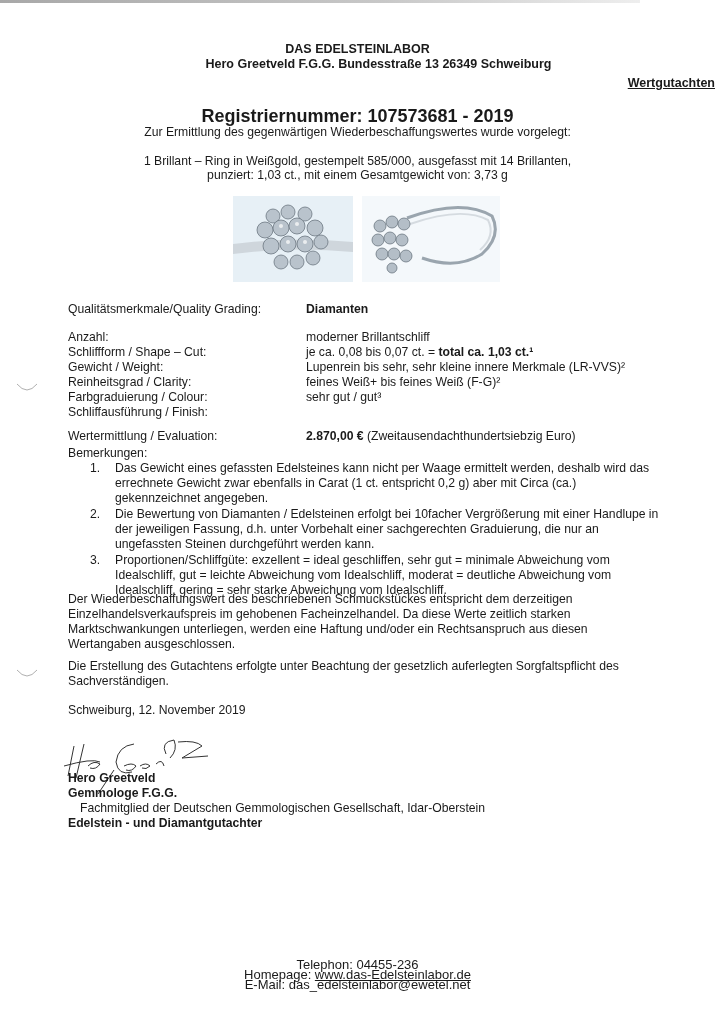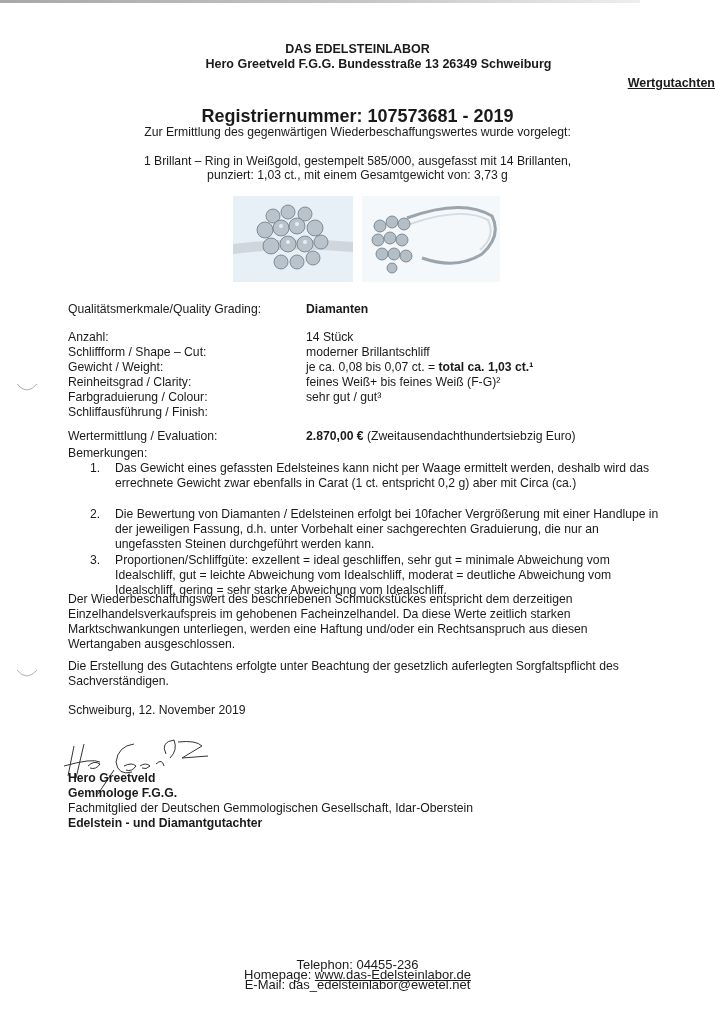--- a/index.html
+++ b/index.html
@@ -94,37 +94,38 @@
 
 <div class="abs line" style="left:68px;top:330px;">
   <div>Anzahl:</div>
   <div>Schliffform / Shape – Cut:</div>
   <div>Gewicht / Weight:</div>
   <div>Reinheitsgrad / Clarity:</div>
   <div>Farbgraduierung / Colour:</div>
   <div>Schliffausführung / Finish:</div>
 </div>
 <div class="abs line" style="left:306px;top:330px;">
-  <div>14 Stück</div>
   <div>moderner Brillantschliff</div>
   <div><span>je ca. 0,08 bis 0,07 ct. = </span><span class="bold">total ca. 1,03 ct.¹</span></div>
+  <div>Lupenrein bis sehr, sehr kleine innere Merkmale (LR-VVS)²</div>
   <div>feines Weiß+ bis feines Weiß (F-G)²</div>
   <div>sehr gut / gut³</div>
 </div>
 
 <div class="abs" style="left:68px;top:429px;">Wertermittlung / Evaluation:</div>
 <div class="abs" style="left:306px;top:429px;"><span class="bold">2.870,00 €</span><span> (Zweitausendachthundertsiebzig Euro)</span></div>
 
 <div class="abs" style="left:68px;top:446px;">Bemerkungen:</div>
 
 <div class="note" style="top:461px;">
   <span class="num">1.</span>
   <div class="txt">
     <div>Das Gewicht eines gefassten Edelsteines kann nicht per Waage ermittelt werden, deshalb wird das</div>
     <div>errechnete Gewicht zwar ebenfalls in Carat (1 ct. entspricht 0,2 g) aber mit Circa (ca.)</div>
+    <div>gekennzeichnet angegeben.</div>
   </div>
 </div>
 <div class="note" style="top:507px;">
   <span class="num">2.</span>
   <div class="txt">
     <div>Die Bewertung von Diamanten / Edelsteinen erfolgt bei 10facher Vergrößerung mit einer Handlupe in</div>
     <div>der jeweiligen Fassung, d.h. unter Vorbehalt einer sachgerechten Graduierung, die nur an</div>
     <div>ungefassten Steinen durchgeführt werden kann.</div>
   </div>
 </div>
@@ -162,21 +163,21 @@
     <path d="M78 30 Q84 26 88 30 Q84 34 80 32"></path>
     <path d="M94 28 Q100 22 102 30"></path>
     <path d="M104 18 Q98 6 112 4 Q116 14 108 22"></path>
     <path d="M116 6 Q134 4 140 10 Q130 16 120 22 L146 20"></path>
     <path d="M52 34 L36 58"></path>
   </g>
 </svg>
 
 <div class="abs bold" style="left:68px;top:771px;">Hero Greetveld</div>
 <div class="abs bold" style="left:68px;top:786px;">Gemmologe F.G.G.</div>
-<div class="abs" style="left:68px;top:801px;text-align:right;">Fachmitglied der Deutschen Gemmologischen Gesellschaft, Idar-Oberstein</div>
+<div class="abs" style="left:80px;top:801px;text-align:right;">Fachmitglied der Deutschen Gemmologischen Gesellschaft, Idar-Oberstein</div>
 <div class="abs bold" style="left:68px;top:816px;">Edelstein - und Diamantgutachter</div>
 
 <svg class="margin-mark" style="left:16px;top:382px;" width="22" height="12" viewBox="0 0 22 12">
   <path d="M1 2 Q11 14 21 2" fill="none" stroke="#b0b0b0" stroke-width="1"></path>
 </svg>
 <svg class="margin-mark" style="left:16px;top:668px;" width="22" height="12" viewBox="0 0 22 12">
   <path d="M1 2 Q11 14 21 2" fill="none" stroke="#b0b0b0" stroke-width="1"></path>
 </svg>
 
 <div class="center footer" style="top:960px;">

